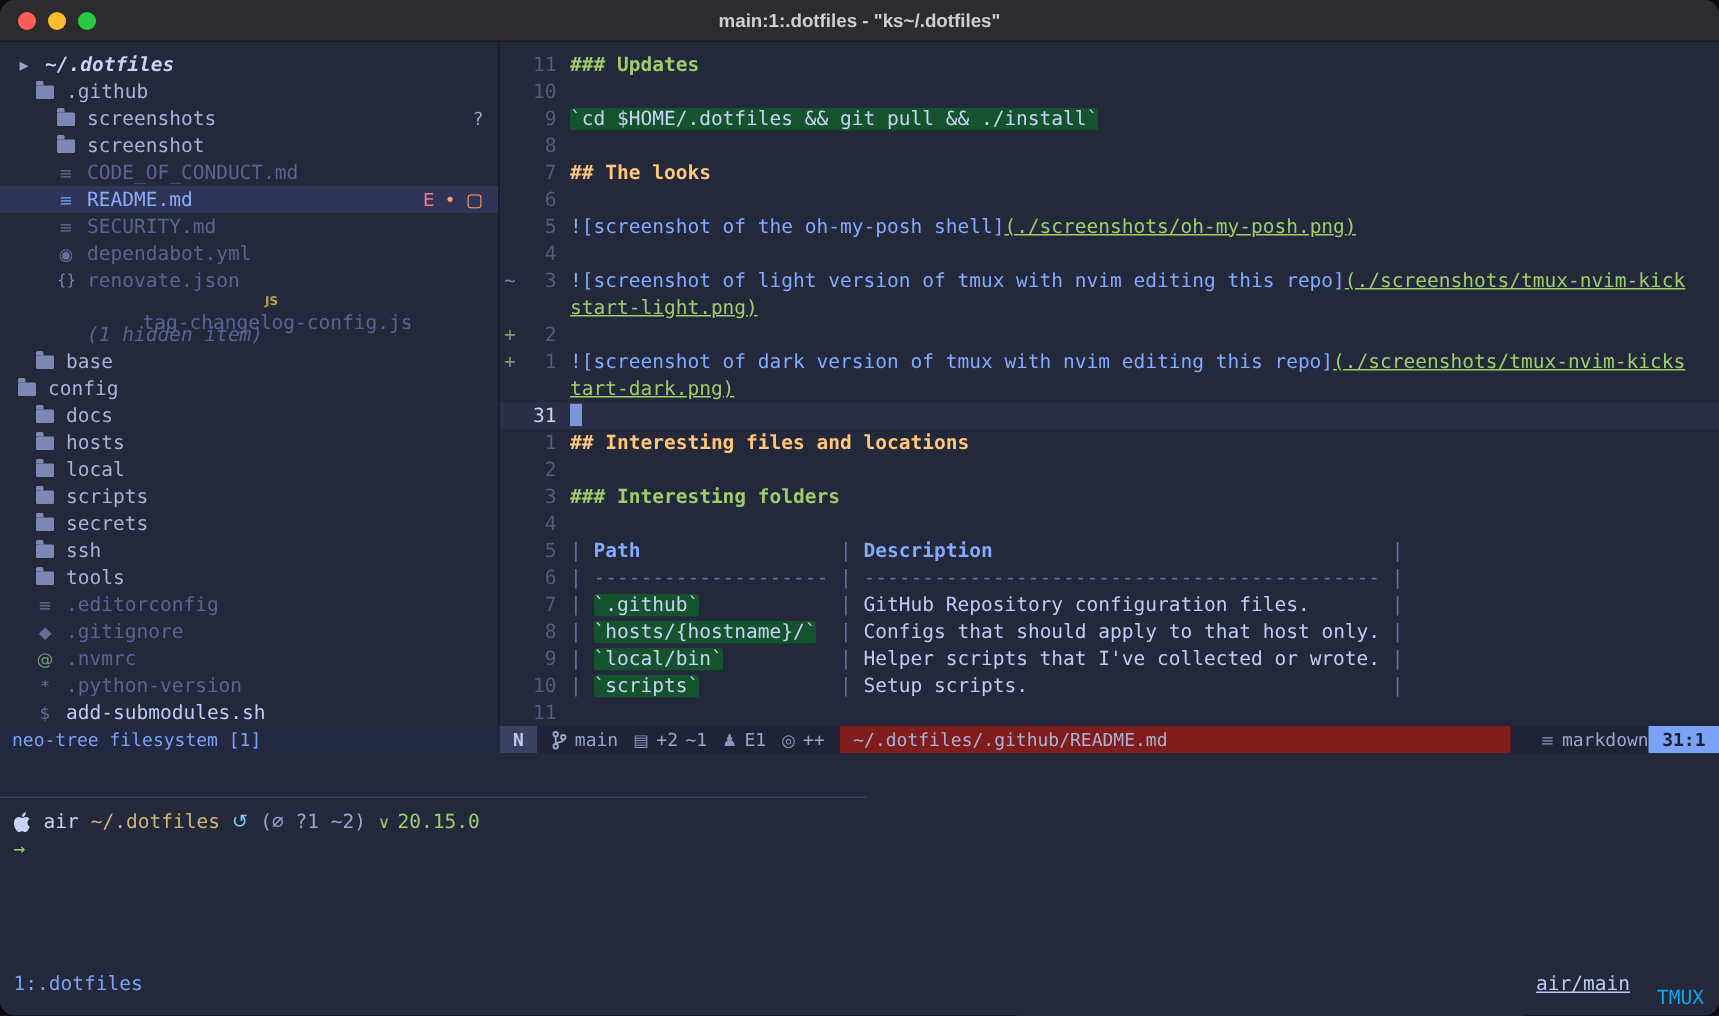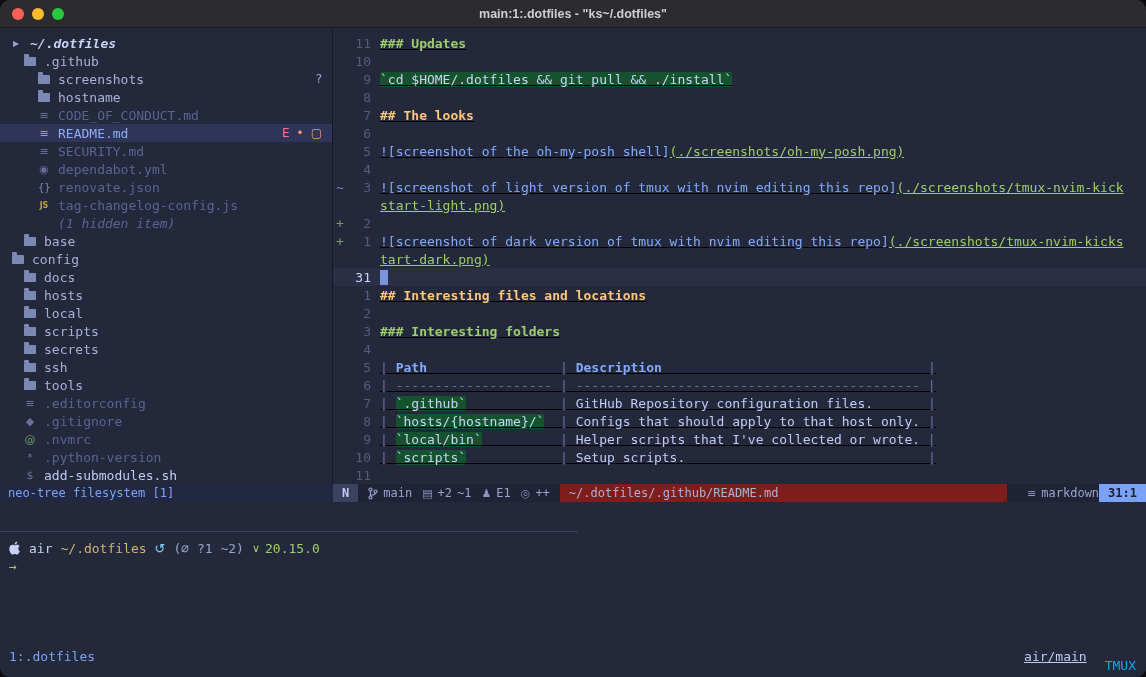--- a/index.html
+++ b/index.html
@@ -41,21 +41,21 @@
   .marks { margin-left: auto; margin-right: 10px; display: flex; gap: 7px; font-size: 12px; font-family: "DejaVu Sans", sans-serif; }
   .m-red { color: #f7768e; } .m-orange { color: #ff9e64; } .m-dim { color: #9aa5ce; }
 
   
   .erow { height: 18px; display: flex; align-items: center; font-size: 13px; white-space: pre; }
   .erow.cur { background: rgba(59,66,97,0.30); }
   .esign { width: 14px; flex: 0 0 14px; text-align: center; color: #6a7590; }
   .esign.sadd { color: #7e9a6a; } .esign.schg { color: #6d87c4; }
   .enum { width: 24px; flex: 0 0 24px; text-align: right; margin-right: 9px; color: #545c7e; }
   .enum.curnum { color: #c8d3f5; }
-  .etext { white-space: pre; overflow: hidden; text-decoration: underline; }
+  .etext { white-space: pre; overflow: hidden; }
   .sg-h2 { color: #ffc777; font-weight: bold; }
   .sg-h3 { color: #9ece6a; font-weight: bold; }
   .sg-code { background: #14532d; color: #c8d3f5; border-radius: 2px; }
   .sg-img { color: #82aaff; }
   .sg-link { color: #9ece6a; text-decoration: underline; }
   .sg-punct { color: #6272a4; }
   .sg-txt { color: #c0caf5; }
   .sg-th { color: #82aaff; font-weight: bold; }
   .cursor { display: inline-block; width: 8px; height: 15px; background: #7c94da; vertical-align: -3px; }
 
@@ -118,21 +118,21 @@
           </div>
           <div class="srow folder" style="padding-left: 38px;">
             <span class="ifolder"></span>
             <span class="slabel">screenshots</span>
             <span class="marks">
               <span class="mark m-dim">?</span>
             </span>
           </div>
           <div class="srow folder" style="padding-left: 38px;">
             <span class="ifolder"></span>
-            <span class="slabel">hostname</span>
+            <span class="slabel">screenshot</span>
           </div>
           <div class="srow dim" style="padding-left: 38px;">
             <span class="iglyph ig-file">≡</span>
             <span class="slabel">CODE_OF_CONDUCT.md</span>
           </div>
           <div class="srow selected" style="padding-left: 38px;">
             <span class="iglyph ig-file-md">≡</span>
             <span class="slabel">README.md</span>
             <span class="marks">
               <span class="mark m-red">E</span>
@@ -145,21 +145,21 @@
             <span class="slabel">SECURITY.md</span>
           </div>
           <div class="srow dim" style="padding-left: 38px;">
             <span class="iglyph ig-dot">◉</span>
             <span class="slabel">dependabot.yml</span>
           </div>
           <div class="srow dim" style="padding-left: 38px;">
             <span class="iglyph ig-braces">{}</span>
             <span class="slabel">renovate.json</span>
           </div>
-          <div class="srow dim" style="padding-left: 38px;">
+          <div class="srow dim" style="padding-left: 38px; flex-direction: column;">
             <span class="iglyph ig-js">JS</span>
             <span class="slabel">tag-changelog-config.js</span>
           </div>
           <div class="srow hidden" style="padding-left: 38px;">
             <span class="ispace"></span>
             <span class="slabel">(1 hidden item)</span>
           </div>
           <div class="srow folder" style="padding-left: 24px;">
             <span class="ifolder"></span>
             <span class="slabel">base</span>

